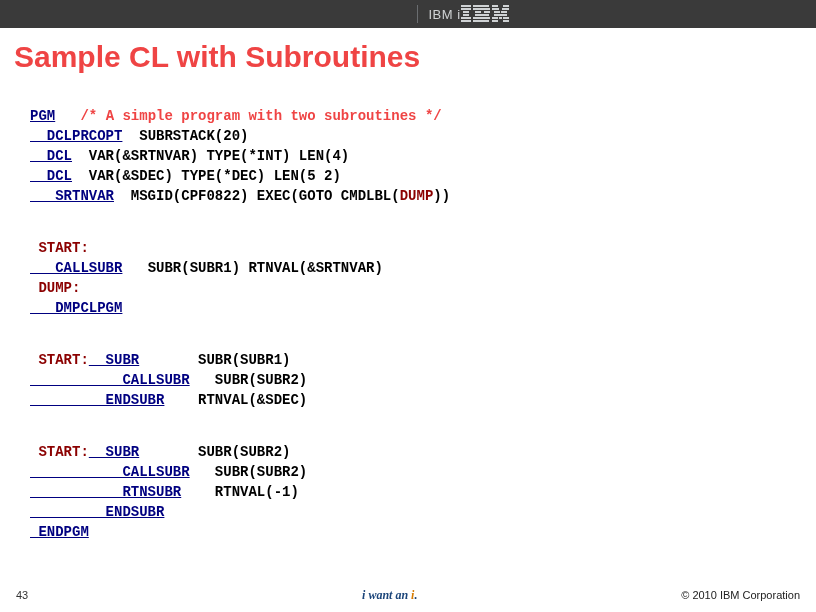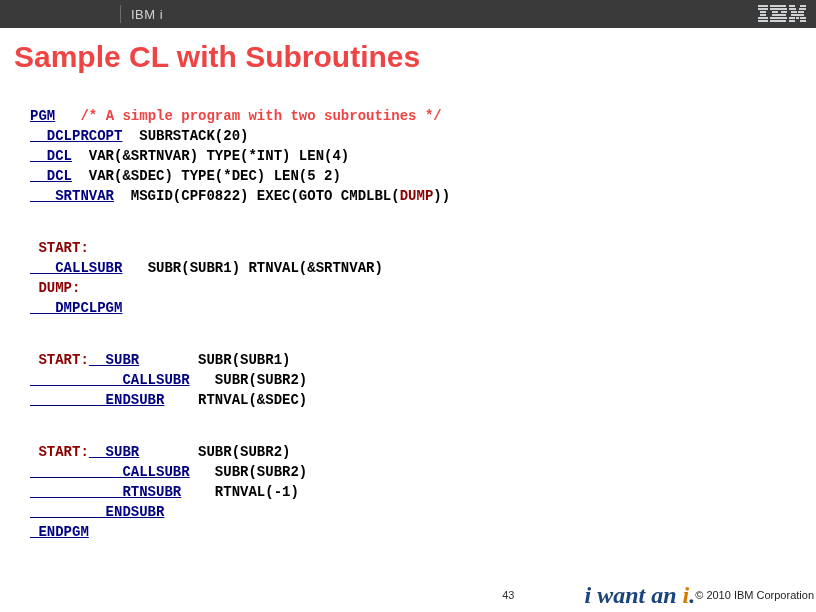--- a/index.html
+++ b/index.html
@@ -13,21 +13,21 @@
     position: relative;
   }
   .topbar {
     position: absolute;
     top: 0; left: 0; right: 0;
     height: 28px;
     background: #3a3a3a;
     color: #cfd2d4;
     display: flex;
     align-items: center;
-    justify-content: space-between;
+    justify-content: center;
     padding: 0 10px 0 0;
   }
   .topbar .brand {
     display: flex;
     align-items: center;
     padding-left: 120px;
     font-size: 13px;
     letter-spacing: 0.5px;
   }
   .topbar .brand .sep {
@@ -61,33 +61,33 @@
   .navy  { color: #000080; text-decoration: underline; }
   .brown { color: #8b0000; }
   .black { color: #000000; }
   .gap   { display: block; height: 12px; }
   .footer {
     position: absolute;
     left: 0; right: 0; bottom: 0;
     height: 34px;
     display: flex;
     align-items: center;
-    justify-content: flex-end;
-    padding: 0 2px;
+    justify-content: space-between;
+    padding: 0 16px;
     font-size: 12px;
   }
   .page-num {
     font-size: 11px;
     color: #333;
   }
   .tagline {
     font-family: Georgia, 'Times New Roman', serif;
     font-style: italic;
     font-weight: bold;
-    font-size: 24px;
+    font-size: 12px;
     color: #1b457a;
     margin-left: 70px;
   }
   .tagline .accent { color: #d77b00; font-style: italic; }
   .copyright {
     font-size: 11px;
     color: #222;
   }
   .ibm-stripes { display:inline-block; }
   .ibm-stripes svg { display:block; }

